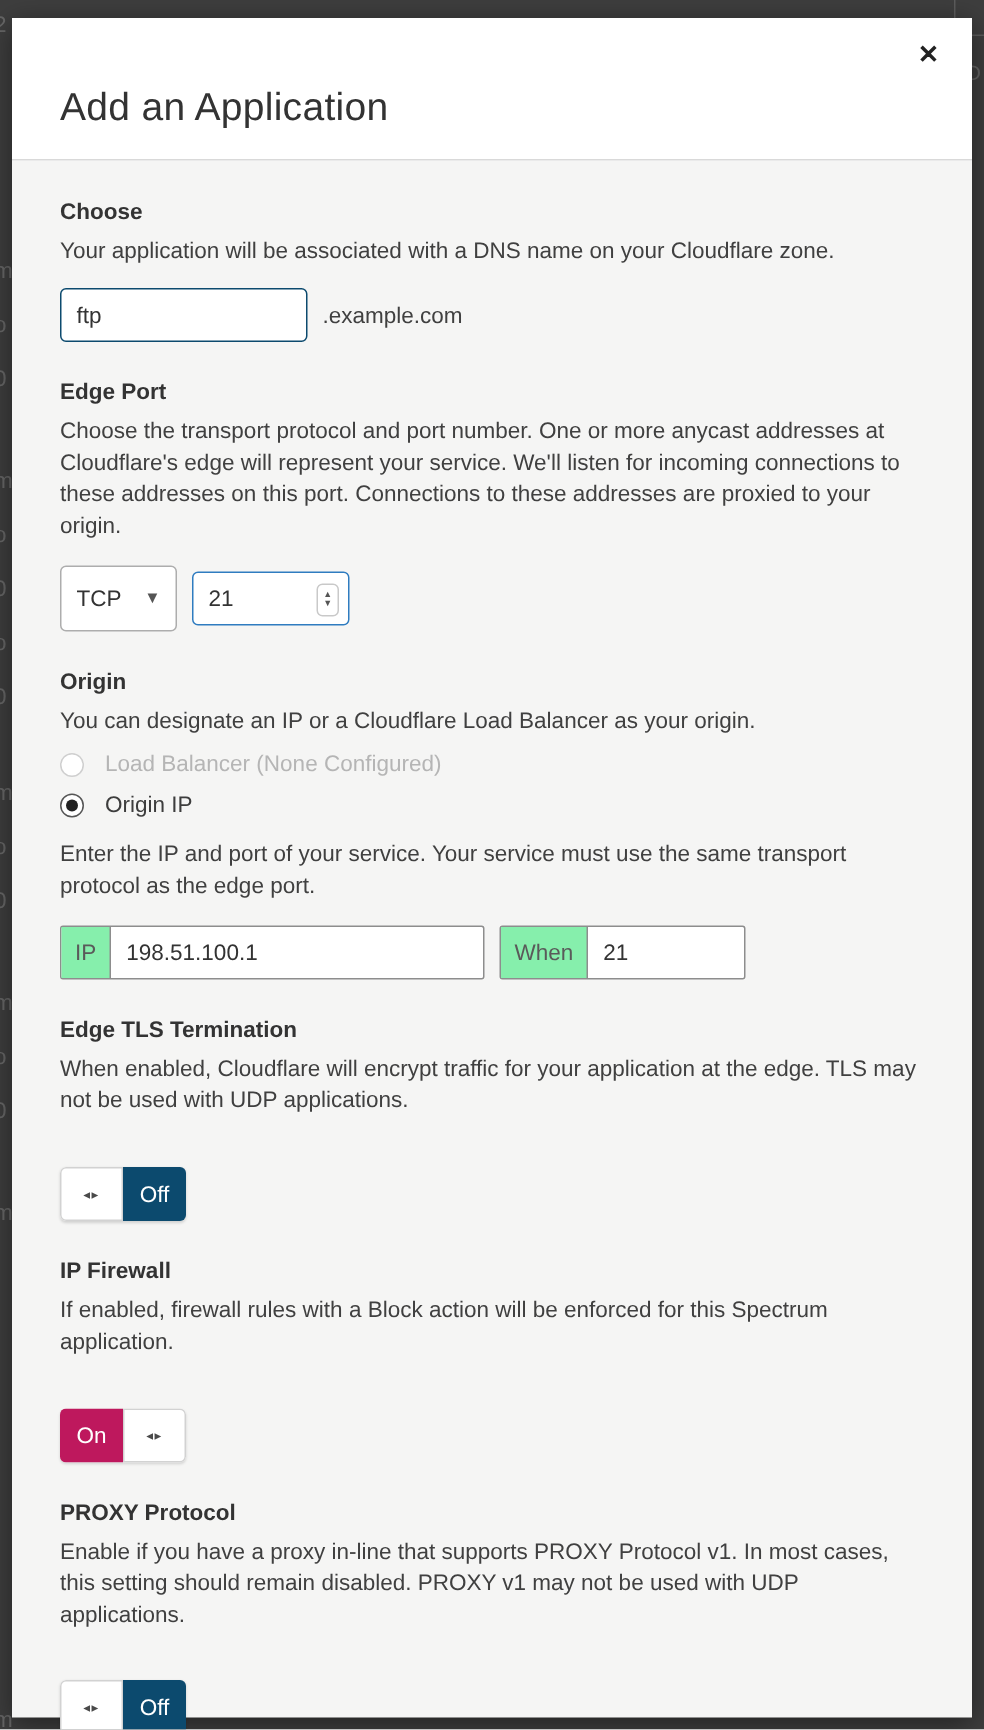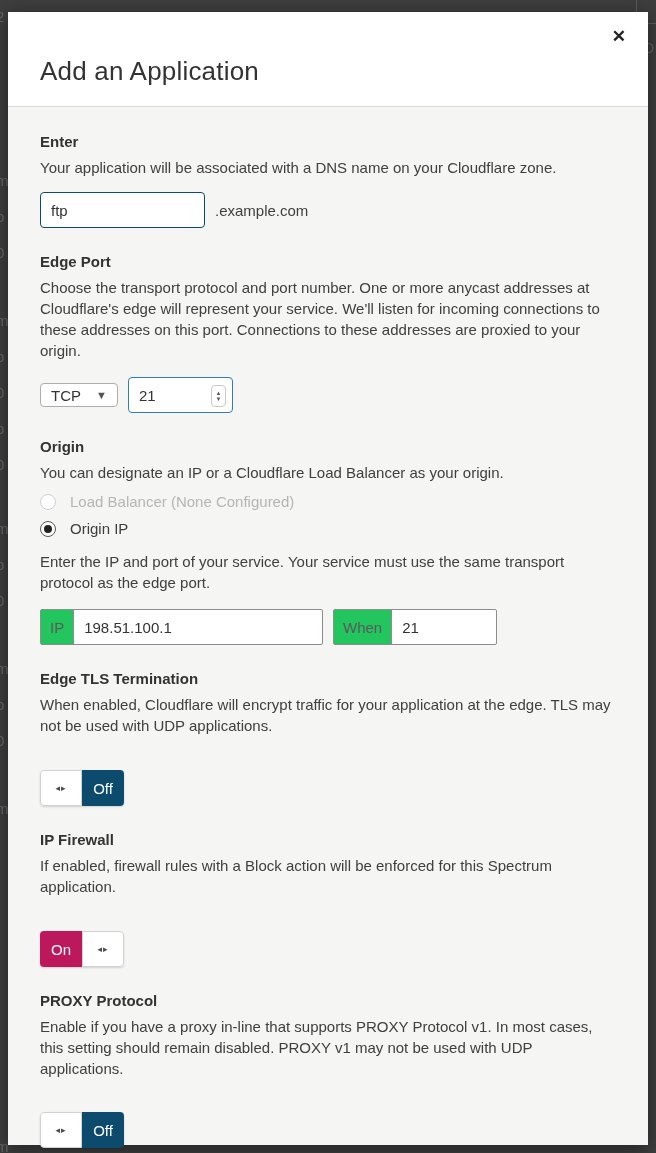--- a/index.html
+++ b/index.html
@@ -32,21 +32,21 @@
   
   .row { display:flex; align-items:center; }
 
   
   .text-input { height:36px; border:1px solid #0c4a6e; border-radius:4px; background:#fff;
                 font-size:15px; color:#333; padding:0 10px; font-family:"Liberation Sans",sans-serif; outline:none; }
   .domain-input { width:165px; }
   .suffix { margin-left:10px; color:#404040; }
 
   
-  .select { width:78px; height:24px; border:1px solid #adadad; border-radius:4px; background:#fff;
+  .select { width:78px; height:44px; border:1px solid #adadad; border-radius:4px; background:#fff;
             display:flex; align-items:center; justify-content:space-between; padding:0 10px; color:#333; cursor:pointer; }
   .select .caret { font-size:11px; color:#555; }
 
   
   .number-wrap { position:relative; width:105px; height:36px; margin-left:10px; border:1px solid #2f7cc0;
                  border-radius:4px; background:#fff; display:flex; align-items:center; }
   .number-wrap input { border:none; outline:none; width:70px; padding:0 10px; font-size:15px; color:#333;
                        background:transparent; font-family:"Liberation Sans",sans-serif; }
   .stepper { position:absolute; right:6px; top:7px; width:15px; height:22px; border:1px solid #c9c9c9;
              border-radius:4px; display:flex; flex-direction:column; align-items:center; justify-content:center;
@@ -57,21 +57,21 @@
   .radio { width:16px; height:16px; border-radius:50%; border:1px solid #555; background:#fff;
            display:inline-flex; align-items:center; justify-content:center; flex:0 0 auto; }
   .radio.checked::after { content:""; width:8px; height:8px; border-radius:50%; background:#222; }
   .radio.disabled { border-color:#cfcfcf; }
   .radio-label { margin-left:14px; color:#3d3d3d; }
   .radio-row.disabled .radio-label { color:#b5b5b5; }
   .radios { margin-bottom:14px; }
 
   
   .group { display:flex; align-items:stretch; height:36px; border:1px solid #8d8d8d; border-radius:2px; background:#fff; }
-  .group .prefix { background:#22c55e; border-right:1px solid #8d8d8d; color:#5a5a5a;
+  .group .prefix { background:#86efac; border-right:1px solid #8d8d8d; color:#5a5a5a;
                    display:flex; align-items:center; padding:0 9px; }
   .group input { border:none; outline:none; font-size:15px; color:#333; padding:0 10px;
                  font-family:"Liberation Sans",sans-serif; background:transparent; width:100%; }
   .group.ip { width:283px; }
   .group.port { width:164px; margin-left:10px; }
 
   
   .toggle { display:inline-flex; height:36px; border-radius:4px; overflow:hidden; cursor:pointer;
             box-shadow:0 1px 2px rgba(0,0,0,.15); }
   .toggle .knob { width:42px; background:#fff; border:1px solid #d2d2d2; display:flex; align-items:center;
@@ -112,21 +112,21 @@
   <div class="modal">
 
     <div class="modal-header">
       <div class="modal-title">Add an Application</div>
       <div class="close-btn">✕</div>
     </div>
 
     <div class="modal-body">
 
       <div class="section">
-        <h3>Enter</h3>
+        <h3>Choose</h3>
         <div class="desc">Your application will be associated with a DNS name on your Cloudflare zone.</div>
         <div class="row">
           <input class="text-input domain-input" value="ftp" style="">
           <span class="suffix">.example.com</span>
         </div>
       </div>
 
       <div class="section">
         <h3>Edge Port</h3>
         <div class="desc">Choose the transport protocol and port number. One or more anycast addresses at Cloudflare's edge will represent your service. We'll listen for incoming connections to these addresses on this port. Connections to these addresses are proxied to your origin.</div>

